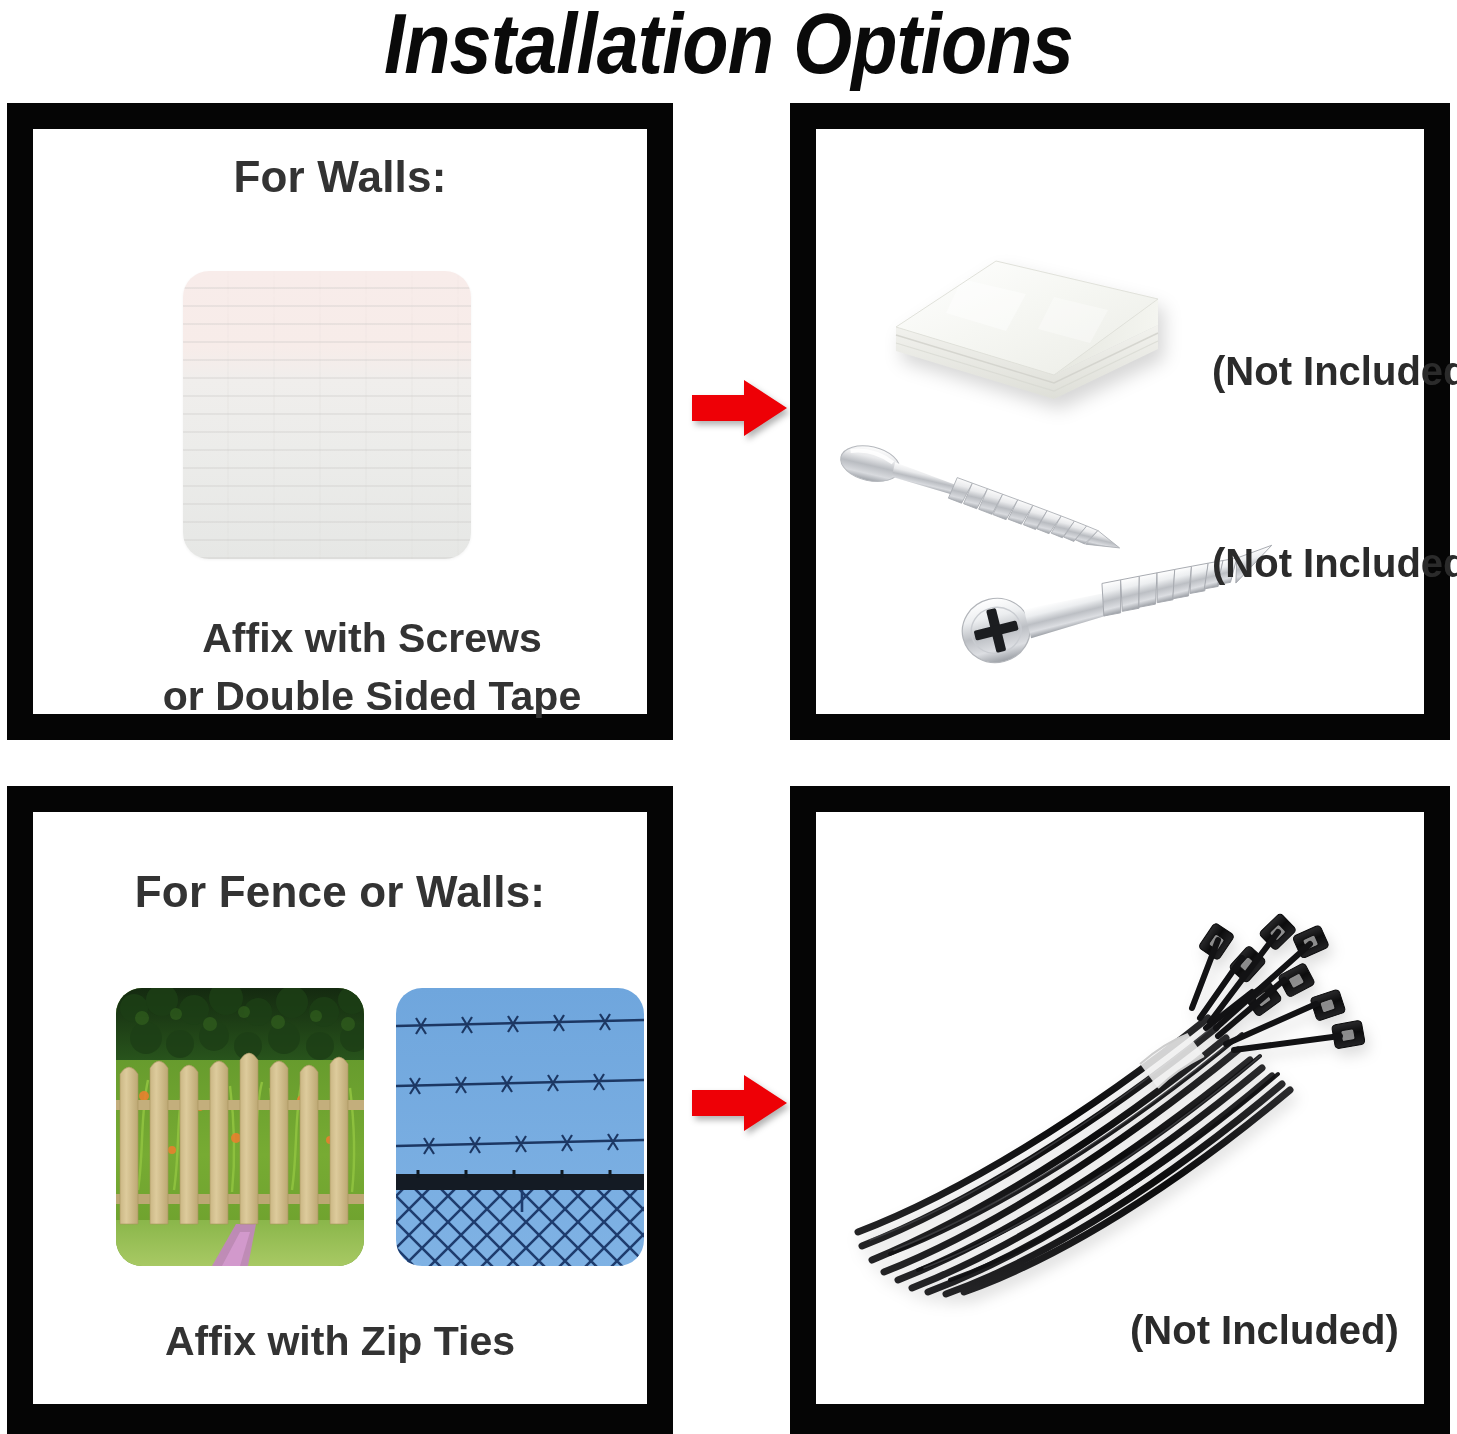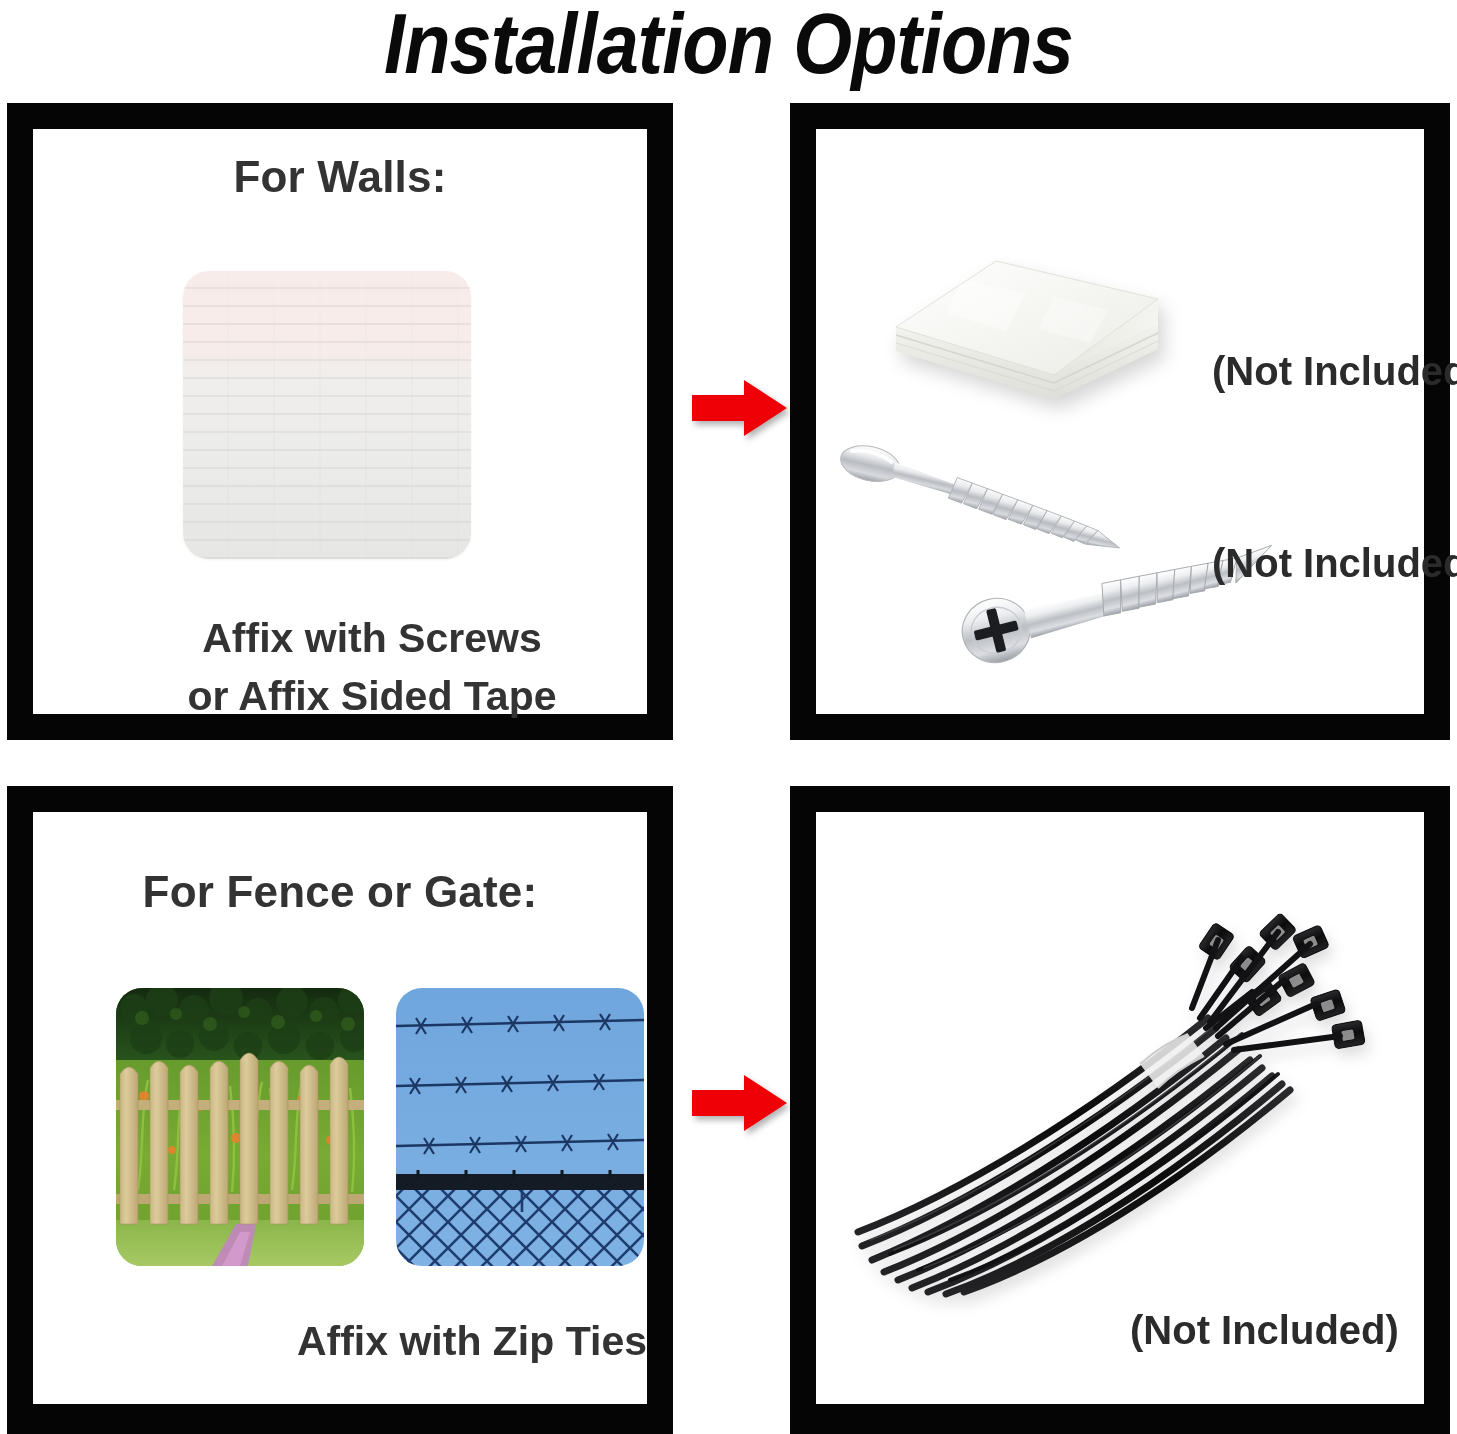--- a/index.html
+++ b/index.html
@@ -67,21 +67,21 @@
   .caption {
     position: absolute;
     width: 100%;
     text-align: center;
     font-size: 41px;
     font-weight: bold;
     color: #333333;
     line-height: 1.42;
   }
   #walls-caption { top: 480px; margin-left: 32px; }
-  #fence-caption { top: 500px; text-align: right; }
+  #fence-caption { top: 500px; }
 
   .not-included {
     position: absolute;
     font-size: 40px;
     font-weight: bold;
     color: #2b2b2b;
     white-space: nowrap;
   }
   #tape-not-included  { left: 396px; top: 220px; }
   #screw-not-included { left: 396px; top: 412px; }
@@ -194,21 +194,21 @@
 <div id="page-title">Installation Options</div>
 
 <div class="panel" id="panel-walls">
   <div class="panel-inner">
     <div class="panel-heading" id="walls-heading">For Walls:</div>
 
     <div id="brick-wall"></div>
 
     <div class="caption" id="walls-caption">
       <div>Affix with Screws</div>
-      <div>or Affix Sided Tape</div>
+      <div>or Double Sided Tape</div>
     </div>
   </div>
 </div>
 
 <svg class="red-arrow" id="arrow-walls" viewBox="0 0 96 60">
   <path d="M0 17 H52 V2 L95 30 L52 58 V43 H0 Z" fill="#EE0006"></path>
 </svg>
 
 <div class="panel" id="panel-wall-hw">
   <div class="panel-inner">
@@ -316,21 +316,21 @@
         <path d="M301 88 L338 84 L294 112 Z" fill="url(#metal2)" stroke="#a6a9af" stroke-width="0.9"></path>
       </g>
     </svg>
 
     <div class="not-included" id="screw-not-included">(Not Included)</div>
   </div>
 </div>
 
 <div class="panel" id="panel-fence">
   <div class="panel-inner">
-    <div class="panel-heading" id="fence-heading">For Fence or Gate:</div>
+    <div class="panel-heading" id="fence-heading">For Fence or Walls:</div>
 
     <div class="photo" id="photo-wood">
       <svg viewBox="0 0 248 278" width="248" height="278" preserveAspectRatio="none">
         <defs>
           <linearGradient id="hedge" x1="0" y1="0" x2="0" y2="1">
             <stop offset="0%" stop-color="#142a10"></stop>
             <stop offset="100%" stop-color="#28541c"></stop>
           </linearGradient>
           <linearGradient id="grassBg" x1="0" y1="0" x2="0" y2="1">
             <stop offset="0%" stop-color="#5b9029"></stop>

